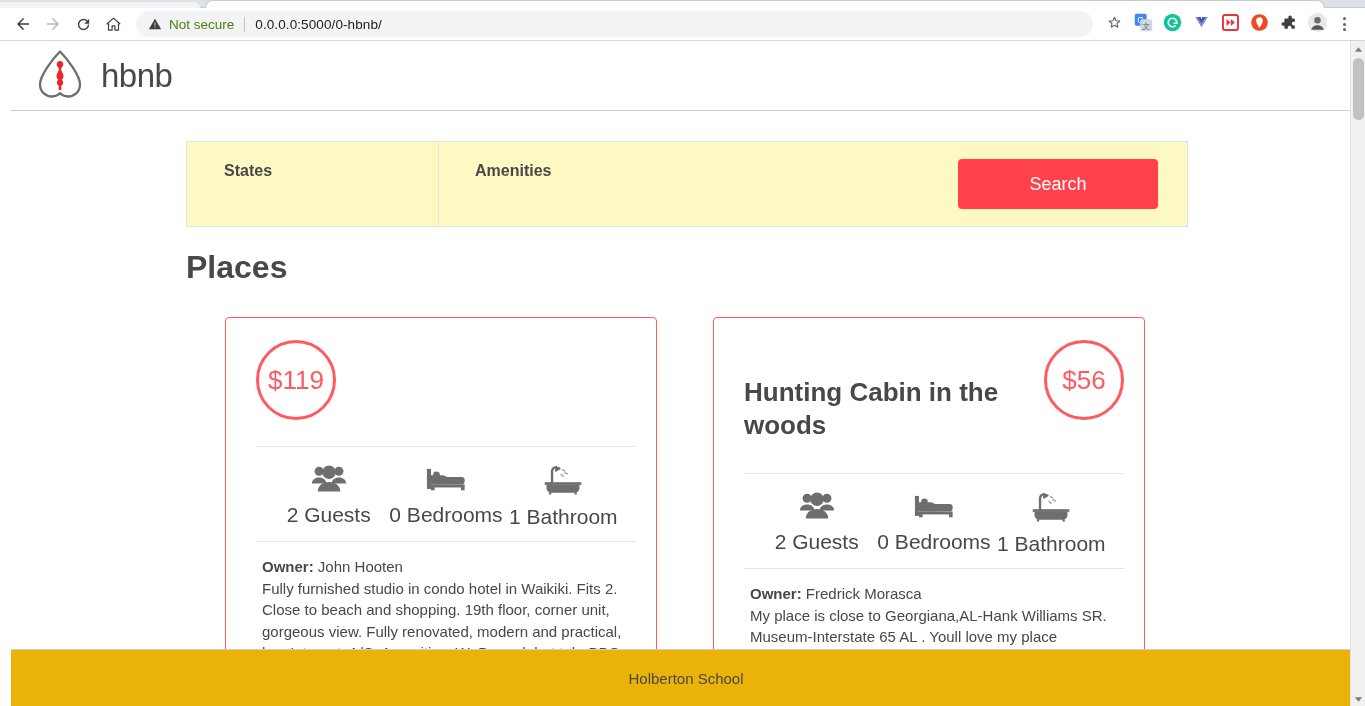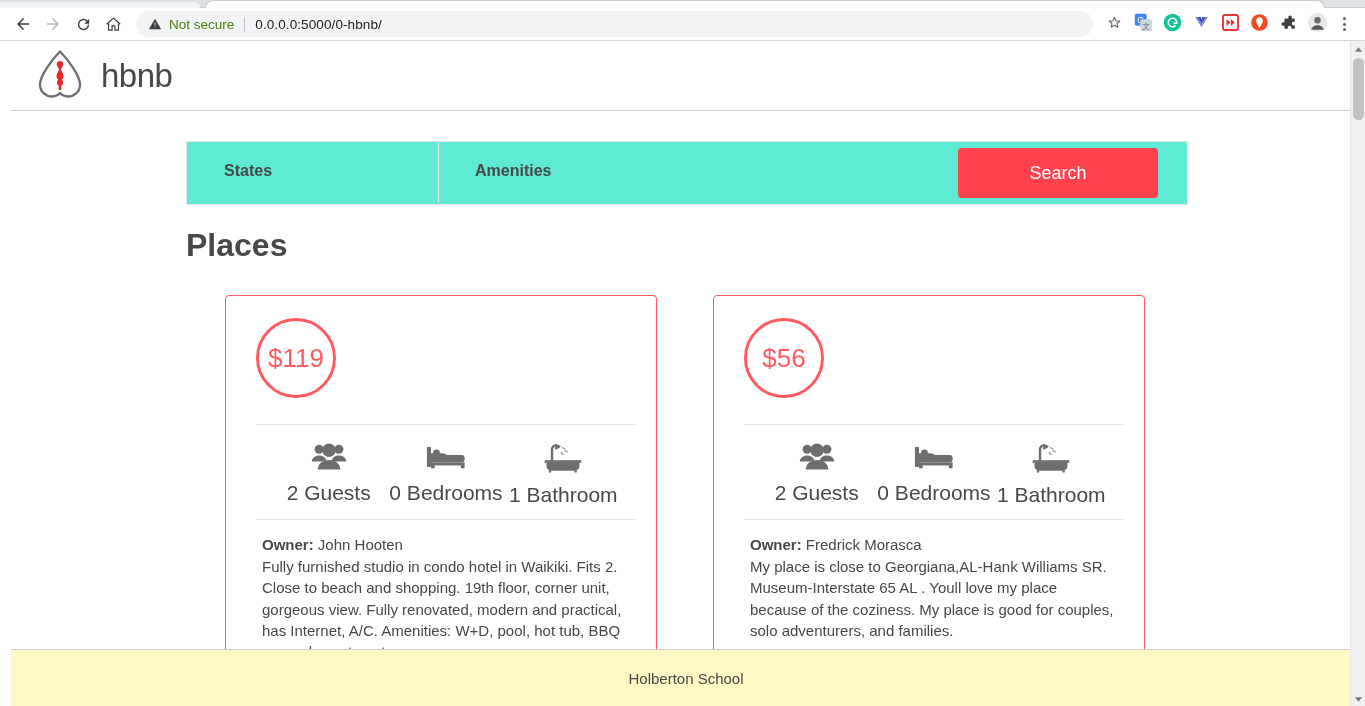--- a/index.html
+++ b/index.html
@@ -161,23 +161,23 @@
     color: #484848;
     font-weight: 400;
     letter-spacing: -0.5px;
   }
 
   
   .content { padding: 0 0 0 0; }
   .filters {
     margin: 30px 0 0 175px;
     width: 1002px;
-    height: 64px;
+    height: 86px;
     border: 1px solid #e4e4e4;
-    background: #5eead4;
+    background: #fef9c3;
     display: flex;
     align-items: stretch;
     position: relative;
   }
   .filter-col {
     width: 251px;
     display: flex;
     align-items: flex-start;
     padding: 20px 0 0 37px;
     position: relative;
@@ -288,21 +288,21 @@
     color: #484848;
     line-height: 1.42;
   }
 
   
   .site-footer {
     position: absolute;
     left: 0; bottom: 0;
     width: 1350px;
     height: 57px;
-    background: #fef9c3;
+    background: #eab308;
     border-top: 1px solid #cfcfcf;
     display: flex;
     align-items: center;
     justify-content: center;
     z-index: 20;
   }
   .footer-text { font-size: 15px; color: #484848; }
 </style>
 </head>
 <body>
@@ -538,20 +538,21 @@
               <div class="owner">
                 <b>Owner:</b>
                 <span>John Hooten</span>
               </div>
               <div class="desc">Fully furnished studio in condo hotel in Waikiki. Fits 2. Close to beach and shopping. 19th floor, corner unit, gorgeous view. Fully renovated, modern and practical, has Internet, A/C. Amenities: W+D, pool, hot tub, BBQ area, places to eat.</div>
             </div>
           </article>
 
           <article class="place-card">
             <div class="card-head">
+              <h2 class="card-title">Hunting Cabin in the woods</h2>
               <div class="price-badge">$56</div>
             </div>
 
             <div class="info-row">
               <div class="info-item">
                 <span>
                   <svg width="36" height="30" viewBox="0 0 40 32">
                     <circle cx="9" cy="8.5" r="5" fill="#6e6e6e"></circle>
                     <circle cx="31" cy="8.5" r="5" fill="#6e6e6e"></circle>
                     <path d="M1 22c0-4 3.6-6.5 8-6.5s8 2.5 8 6.5z" fill="#6e6e6e"></path>

